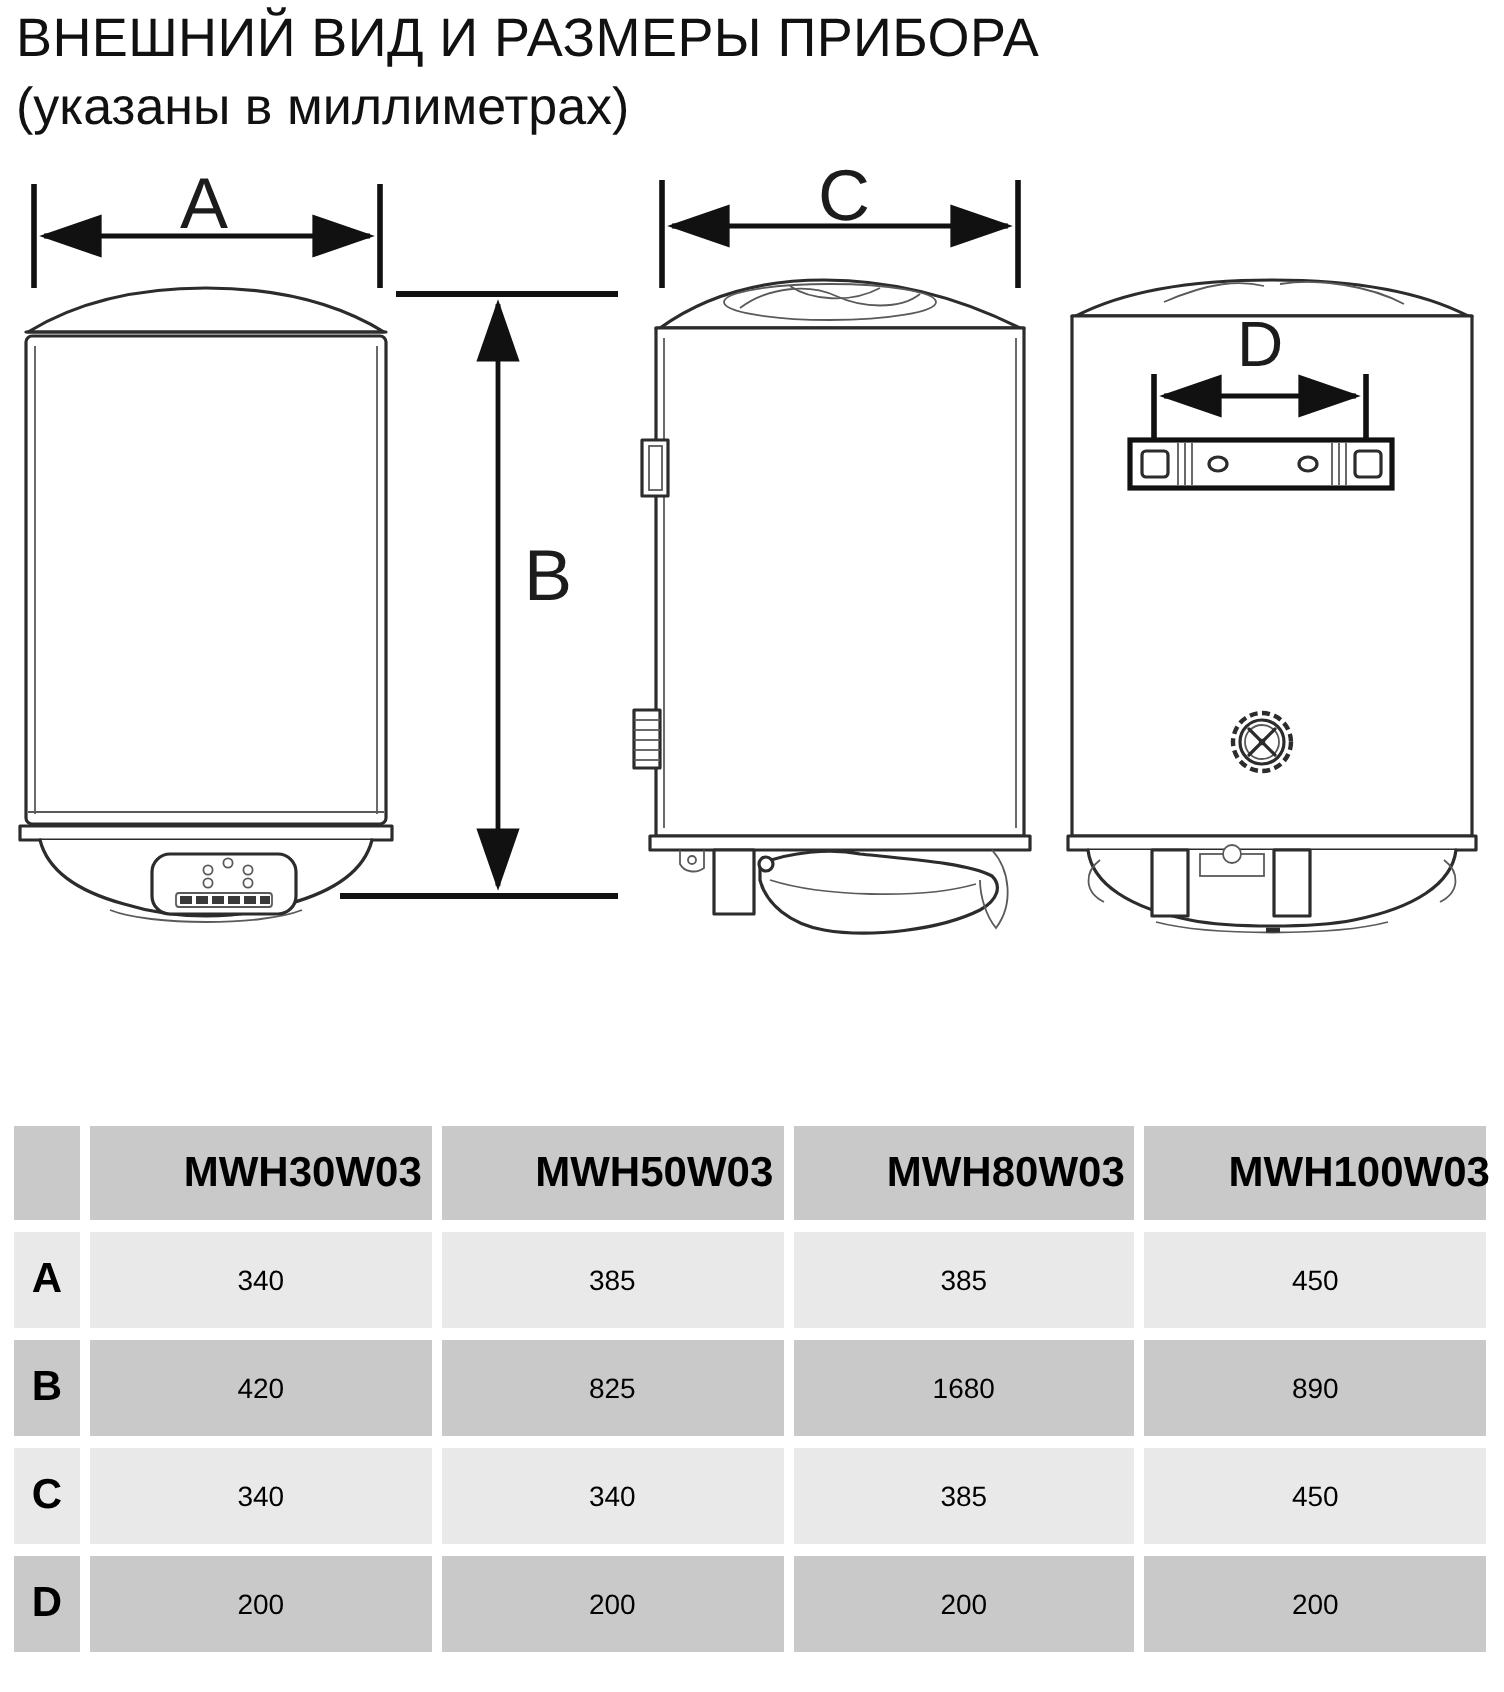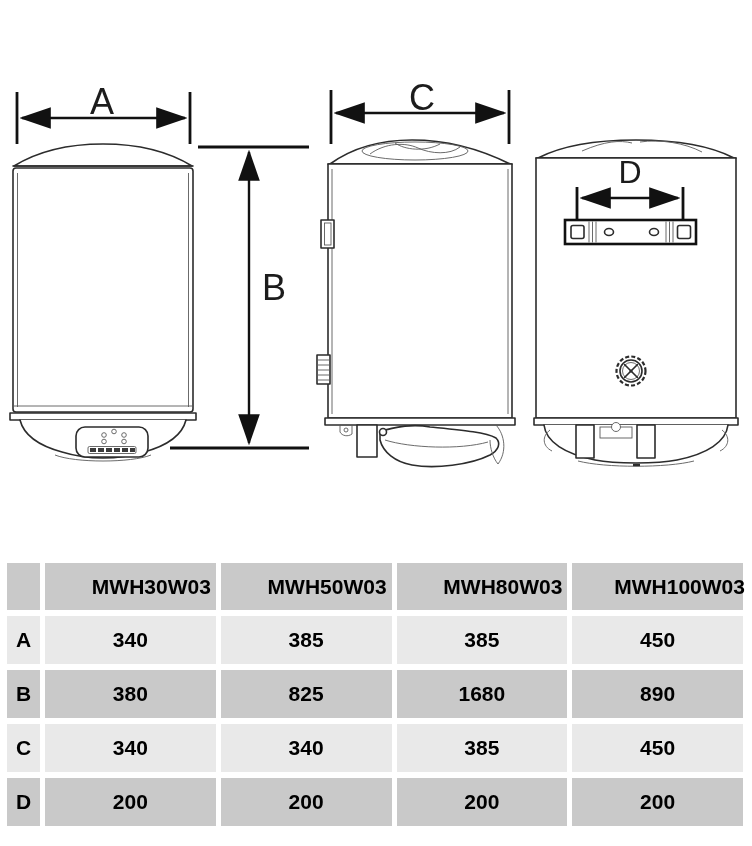--- a/index.html
+++ b/index.html
@@ -25,29 +25,33 @@
   svg .bold{stroke:#111;stroke-width:3;fill:none;}
   svg text{font-family:"Liberation Sans","DejaVu Sans",sans-serif;fill:#1c1c1c;font-size:36px;font-weight:400;}
   svg text.small{font-size:32px;}
   
   #table-wrap{position:absolute;left:2px;top:557px;width:748px;}
   table{border-collapse:separate;border-spacing:5px 6px;table-layout:fixed;width:746px;}
   col.label-col{width:33px;}
   th,td{height:48px;text-align:center;vertical-align:middle;padding:0;}
   thead th{background:#c9c9c9;font-size:21px;font-weight:700;color:#000;height:47px;padding-left:42px;}
   tbody th{font-size:21px;font-weight:700;color:#000;}
-  tbody td{font-size:21px;font-weight:700;color:#000;}
+  tbody td{font-size:14px;font-weight:400;color:#000;}
   tr.dark th,tr.dark td{background:#c9c9c9;}
   tr.light th,tr.light td{background:#e9e9e9;}
 </style>
 </head>
 <body>
 
 <div id="page">
 
+  <div id="title-block">
+    <div id="page-title">ВНЕШНИЙ ВИД И РАЗМЕРЫ ПРИБОРА</div>
+    <div id="page-subtitle">(указаны в миллиметрах)</div>
+  </div>
 
   <svg id="svg-front" class="drawing" width="320" height="400" viewBox="0 0 320 400">
     <defs>
       <marker id="ahF" markerWidth="13" markerHeight="9" refX="12" refY="4.5" orient="auto-start-reverse">
         <path d="M0,0 L13,4.5 L0,9 Z" fill="#111"></path>
       </marker>
     </defs>
 
     <g>
       <line class="ext" x1="17" y1="12" x2="17" y2="64"></line>
@@ -223,21 +227,21 @@
       <tbody>
         <tr class="light">
           <th>A</th>
           <td>340</td>
           <td>385</td>
           <td>385</td>
           <td>450</td>
         </tr>
         <tr class="dark">
           <th>B</th>
-          <td>380</td>
+          <td>420</td>
           <td>825</td>
           <td>1680</td>
           <td>890</td>
         </tr>
         <tr class="light">
           <th>C</th>
           <td>340</td>
           <td>340</td>
           <td>385</td>
           <td>450</td>

